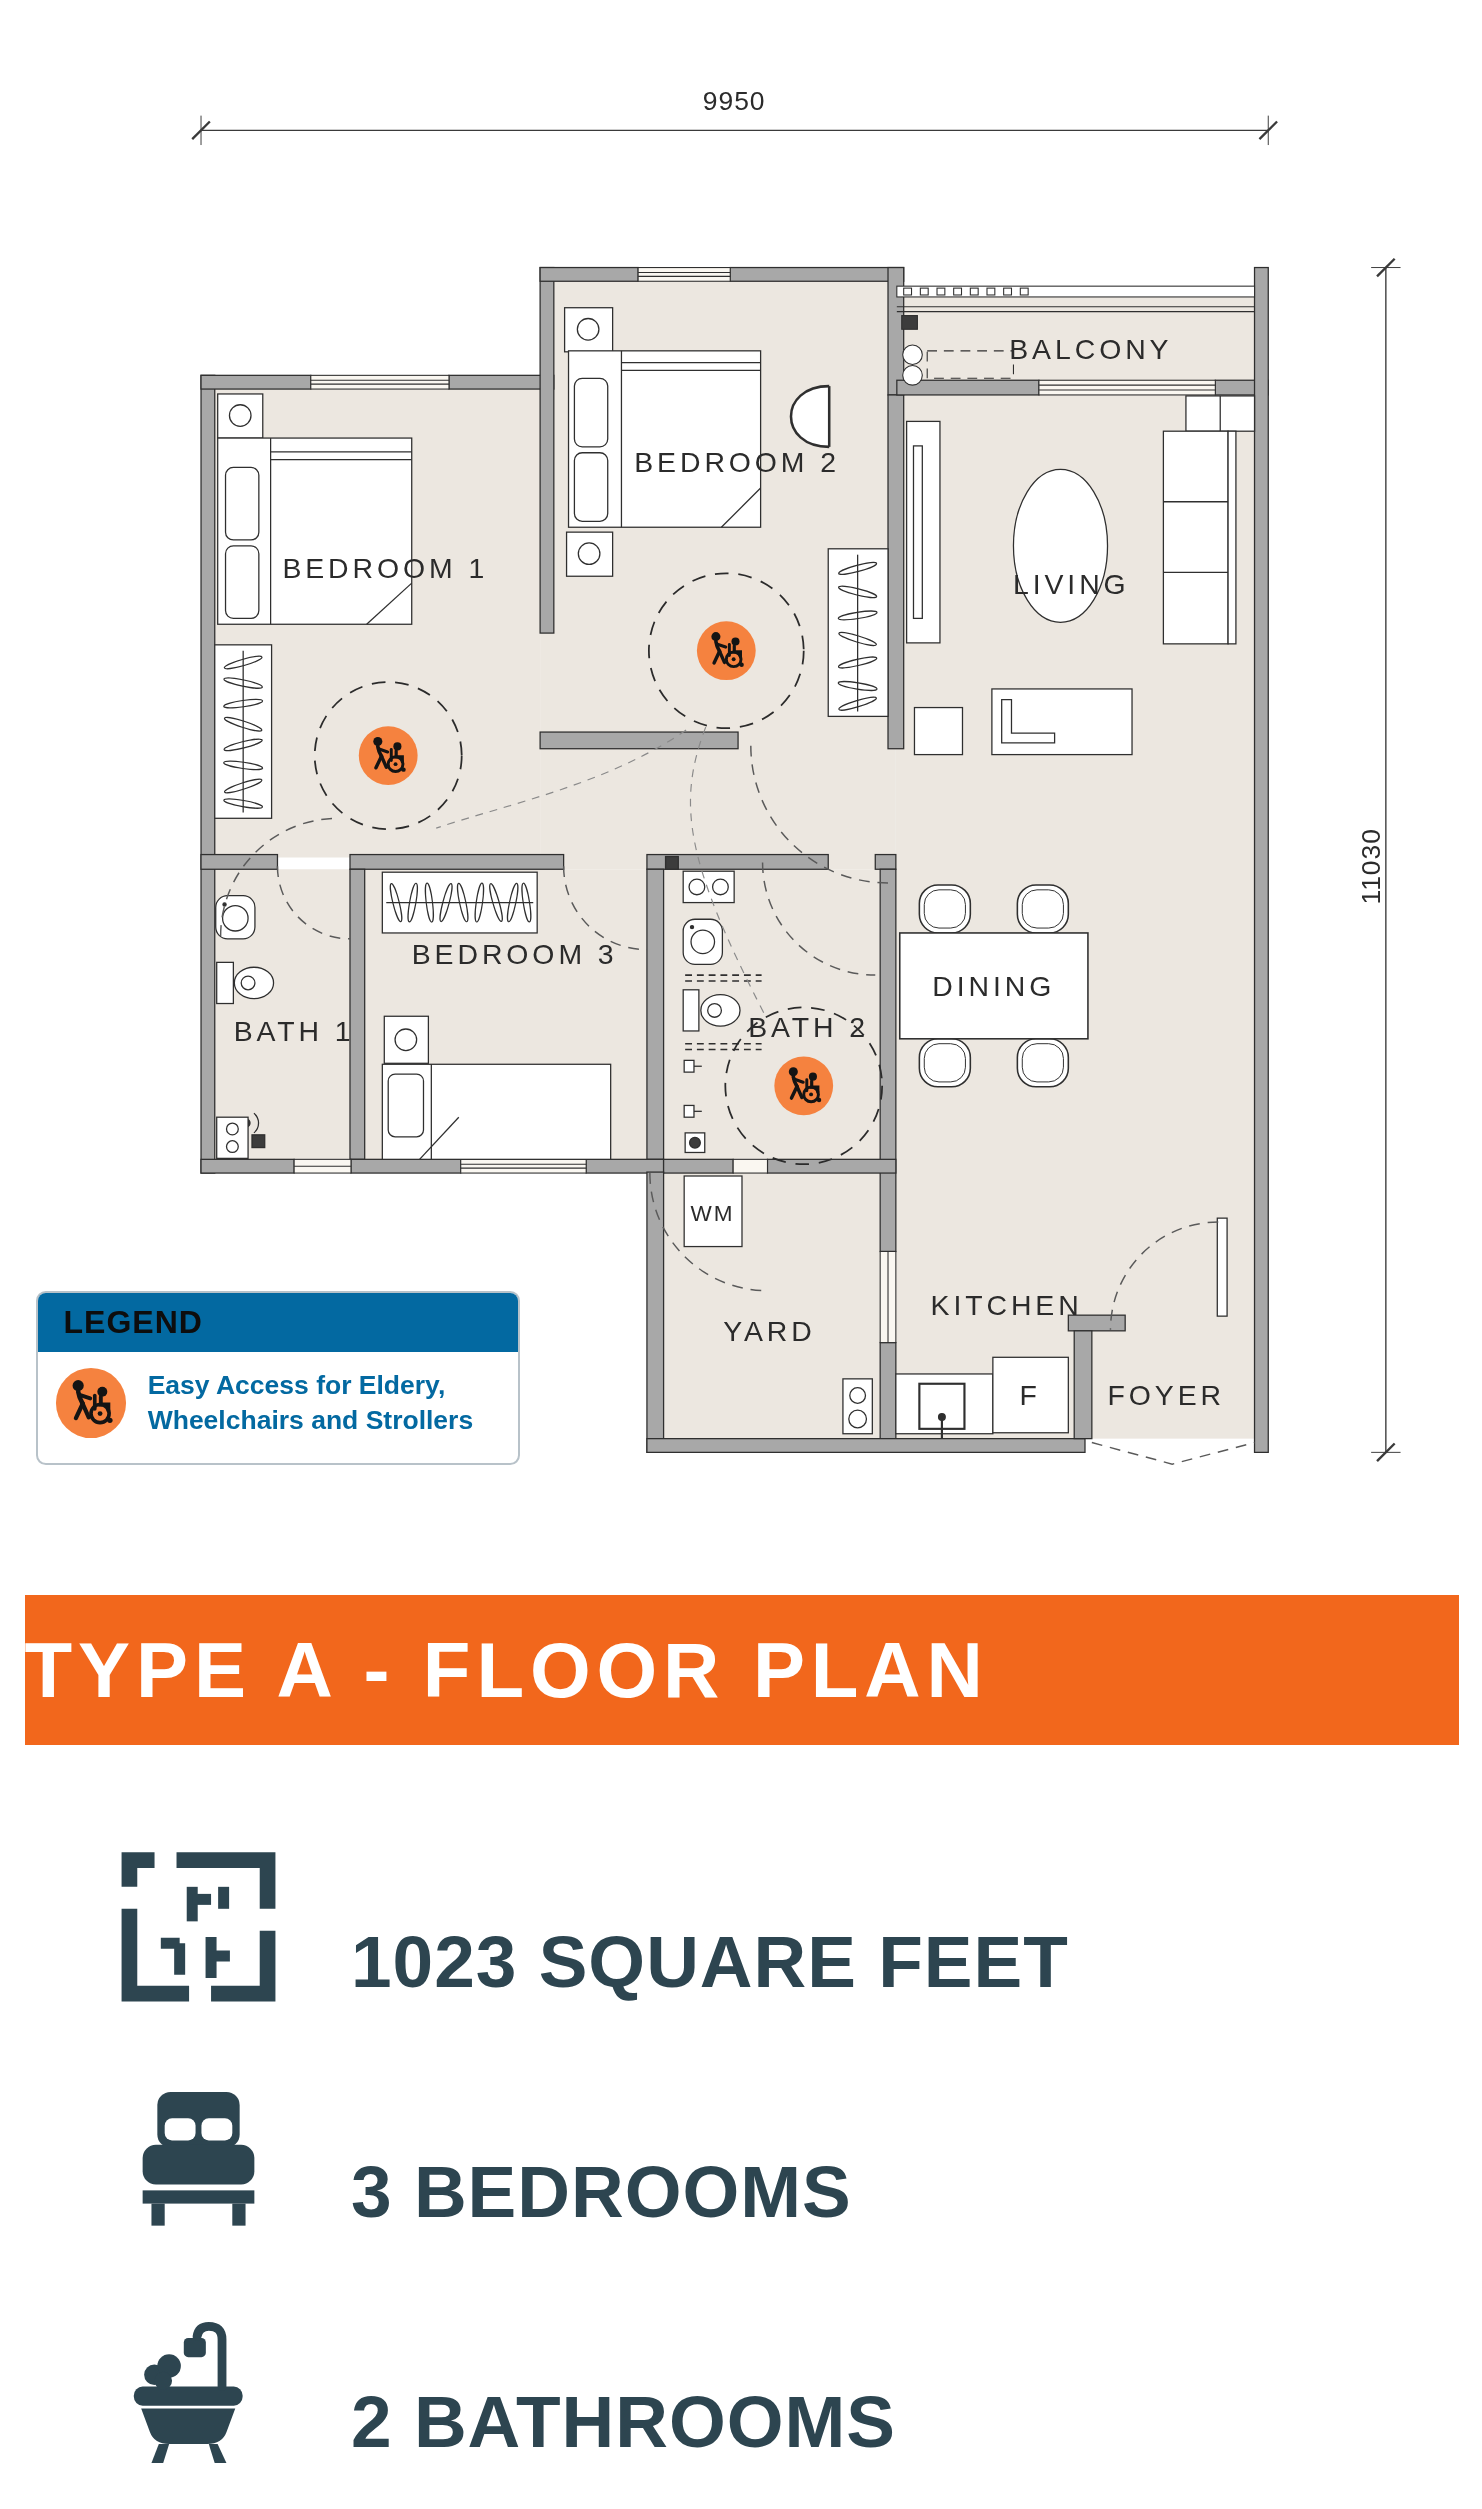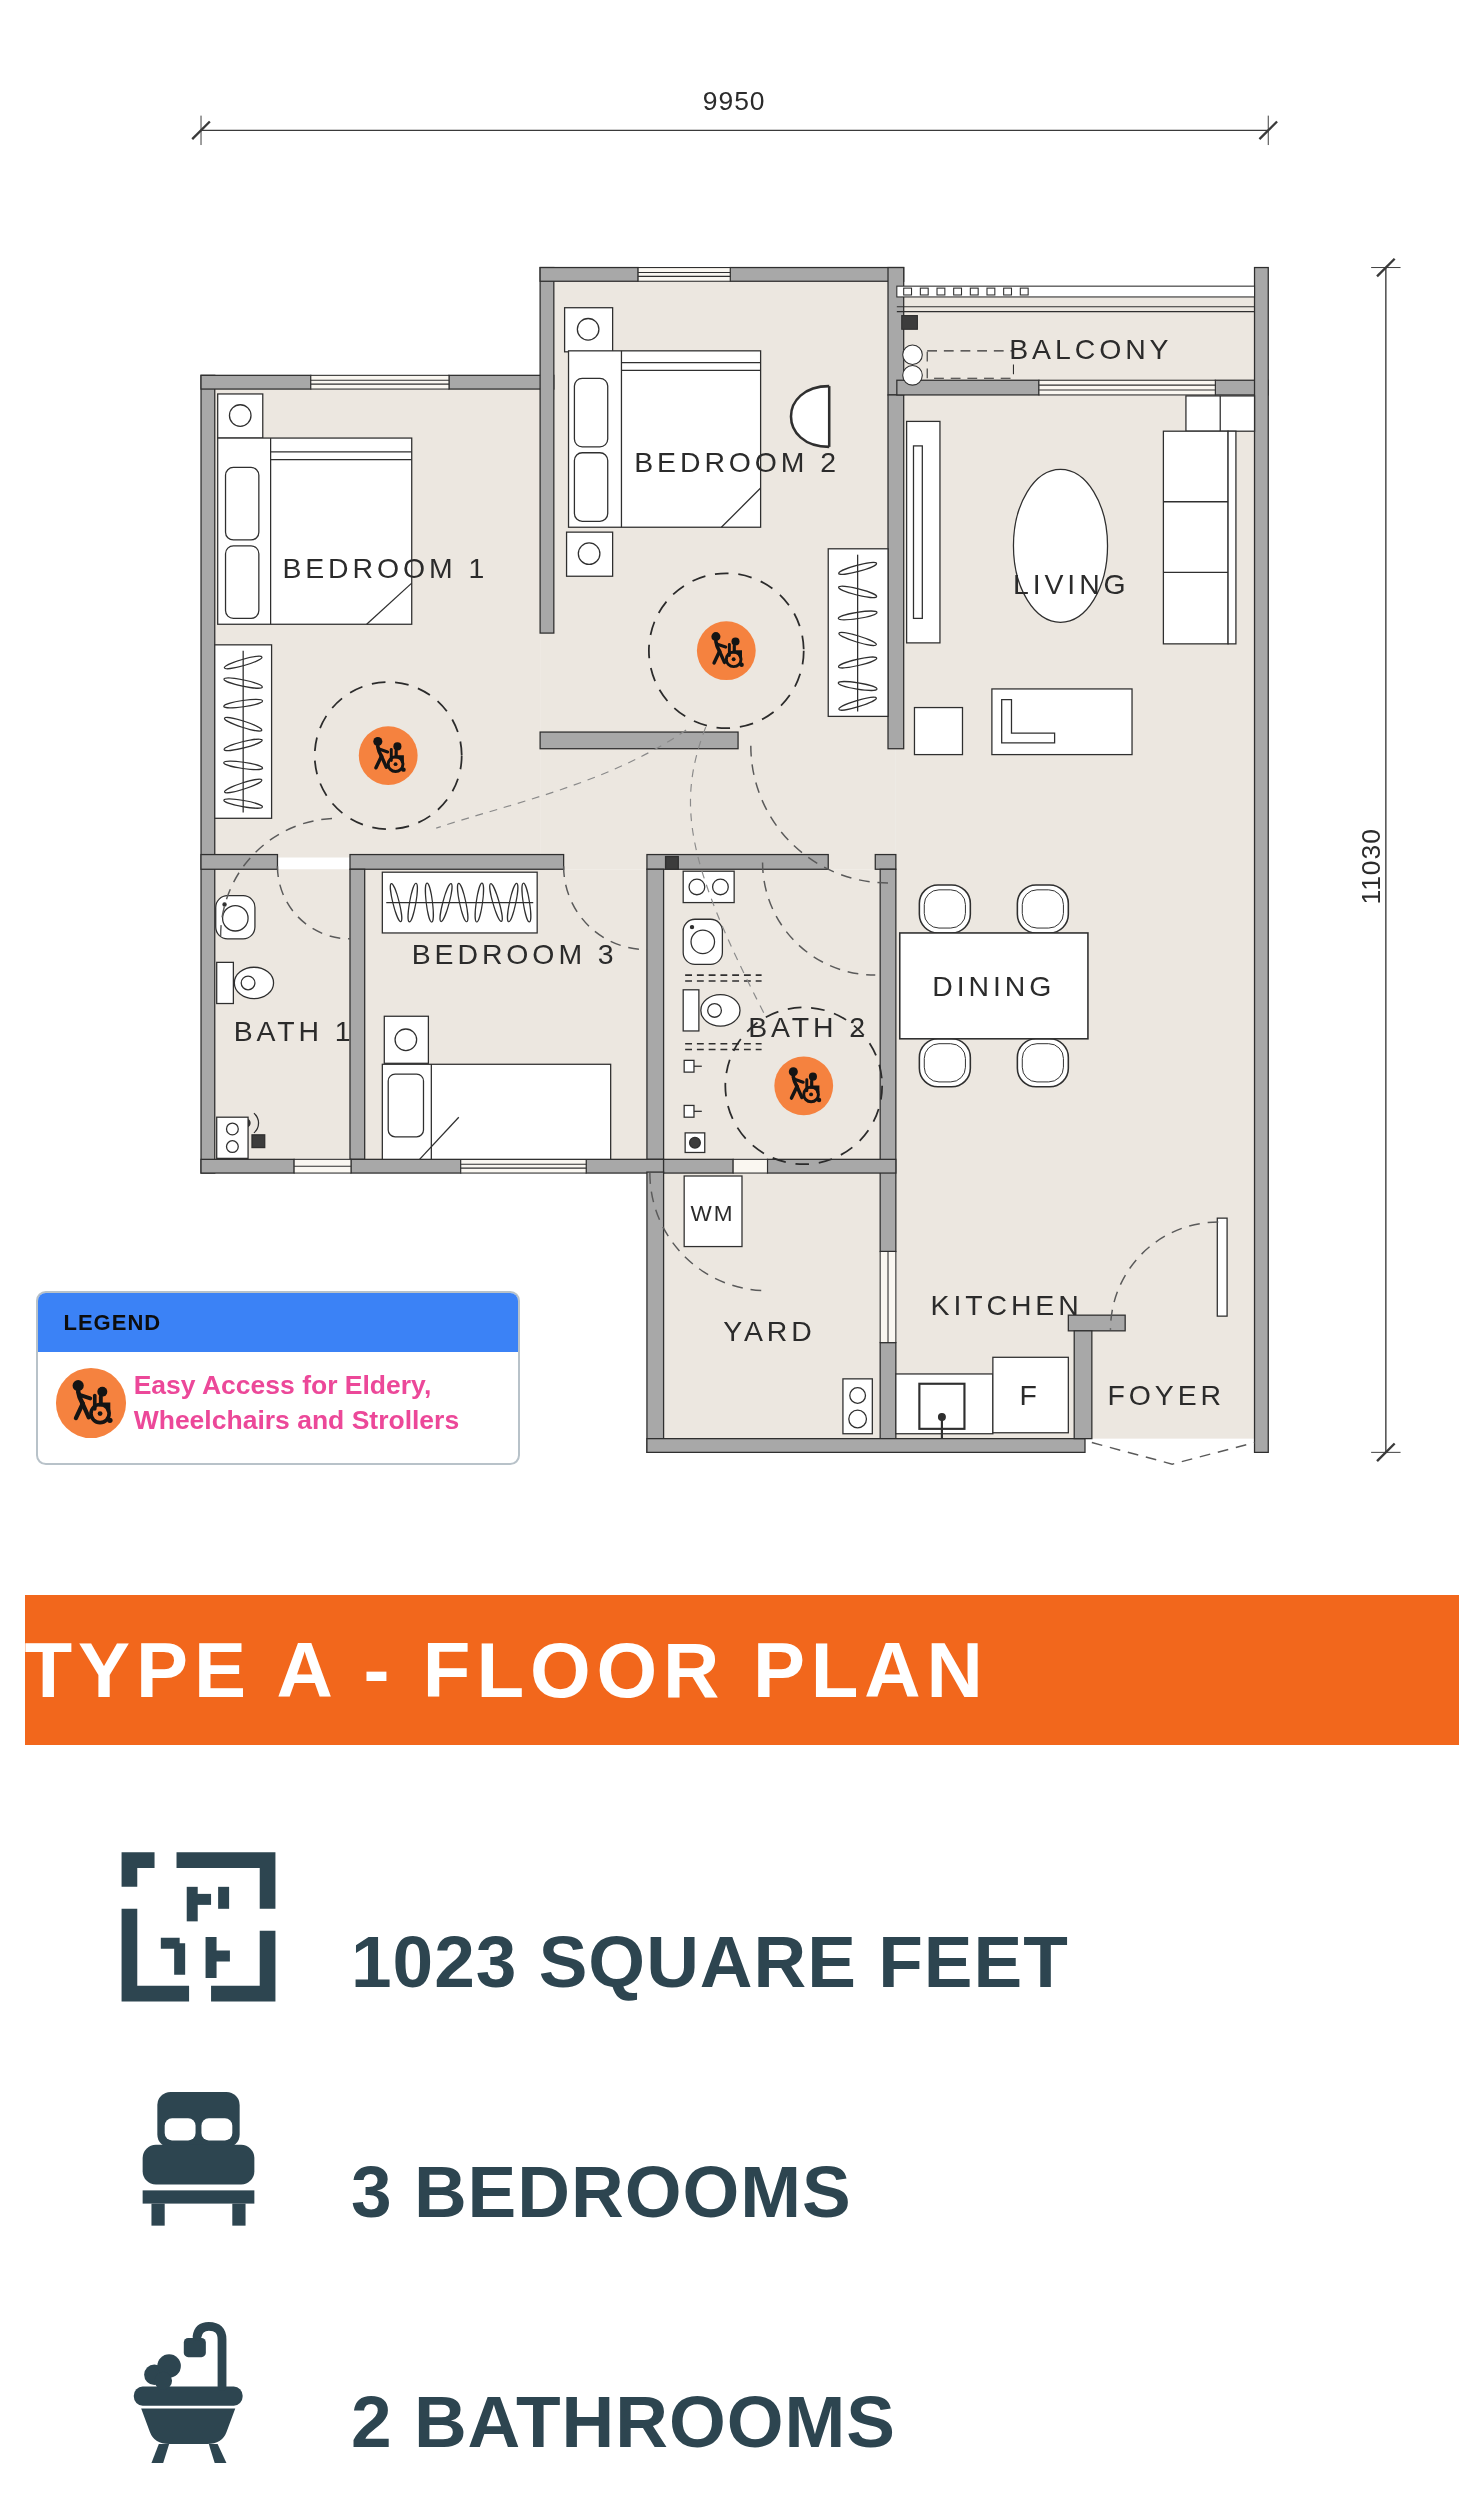--- a/index.html
+++ b/index.html
@@ -7,24 +7,24 @@
         font-family:"Liberation Sans",sans-serif;}
   .plan-wrap{position:absolute;top:0;left:0;width:1483px;height:1568px;}
   svg text{font-family:"Liberation Sans",sans-serif;fill:#2b2b2b;}
   .room-label{font-size:29px;letter-spacing:4px;}
   .small-label{font-size:23px;letter-spacing:2px;}
   .dim-label{font-size:27px;letter-spacing:1px;}
 
   
   .legend{position:absolute;left:36px;top:1291px;width:484px;height:174px;background:#fff;
           border:2px solid #b8c2c9;border-radius:9.8px;overflow:hidden;box-sizing:border-box;}
-  .legend-header{background:#3b82f6;height:59px;display:flex;align-items:center;
-                 padding-left:25.5px;font-size:22px;font-weight:bold;color:#0d0d0d;letter-spacing:1px;}
+  .legend-header{background:#0369a1;height:59px;display:flex;align-items:center;
+                 padding-left:25.5px;font-size:32px;font-weight:bold;color:#0d0d0d;letter-spacing:1px;}
   .legend-body{display:flex;align-items:center;padding:13.7px 0 0 15.7px;}
-  .legend-text{margin-left:6px;font-size:26.5px;font-weight:bold;color:#ec4899;line-height:1.3;}
+  .legend-text{margin-left:20px;font-size:26.5px;font-weight:bold;color:#0369a1;line-height:1.3;}
 
   
   .banner{position:absolute;left:24.5px;right:24.5px;top:1595px;height:150px;background:#f2671c;
           display:flex;align-items:center;justify-content:flex-start;}
   .banner span{color:#fff;font-size:78px;font-weight:bold;letter-spacing:5.9px;}
 
   
   .features{position:absolute;left:93px;top:1802px;right:39px;}
   .feature{display:flex;align-items:flex-end;height:201px;margin-bottom:29px;}
   .feature-icon{width:211px;display:flex;justify-content:center;align-items:center;}

